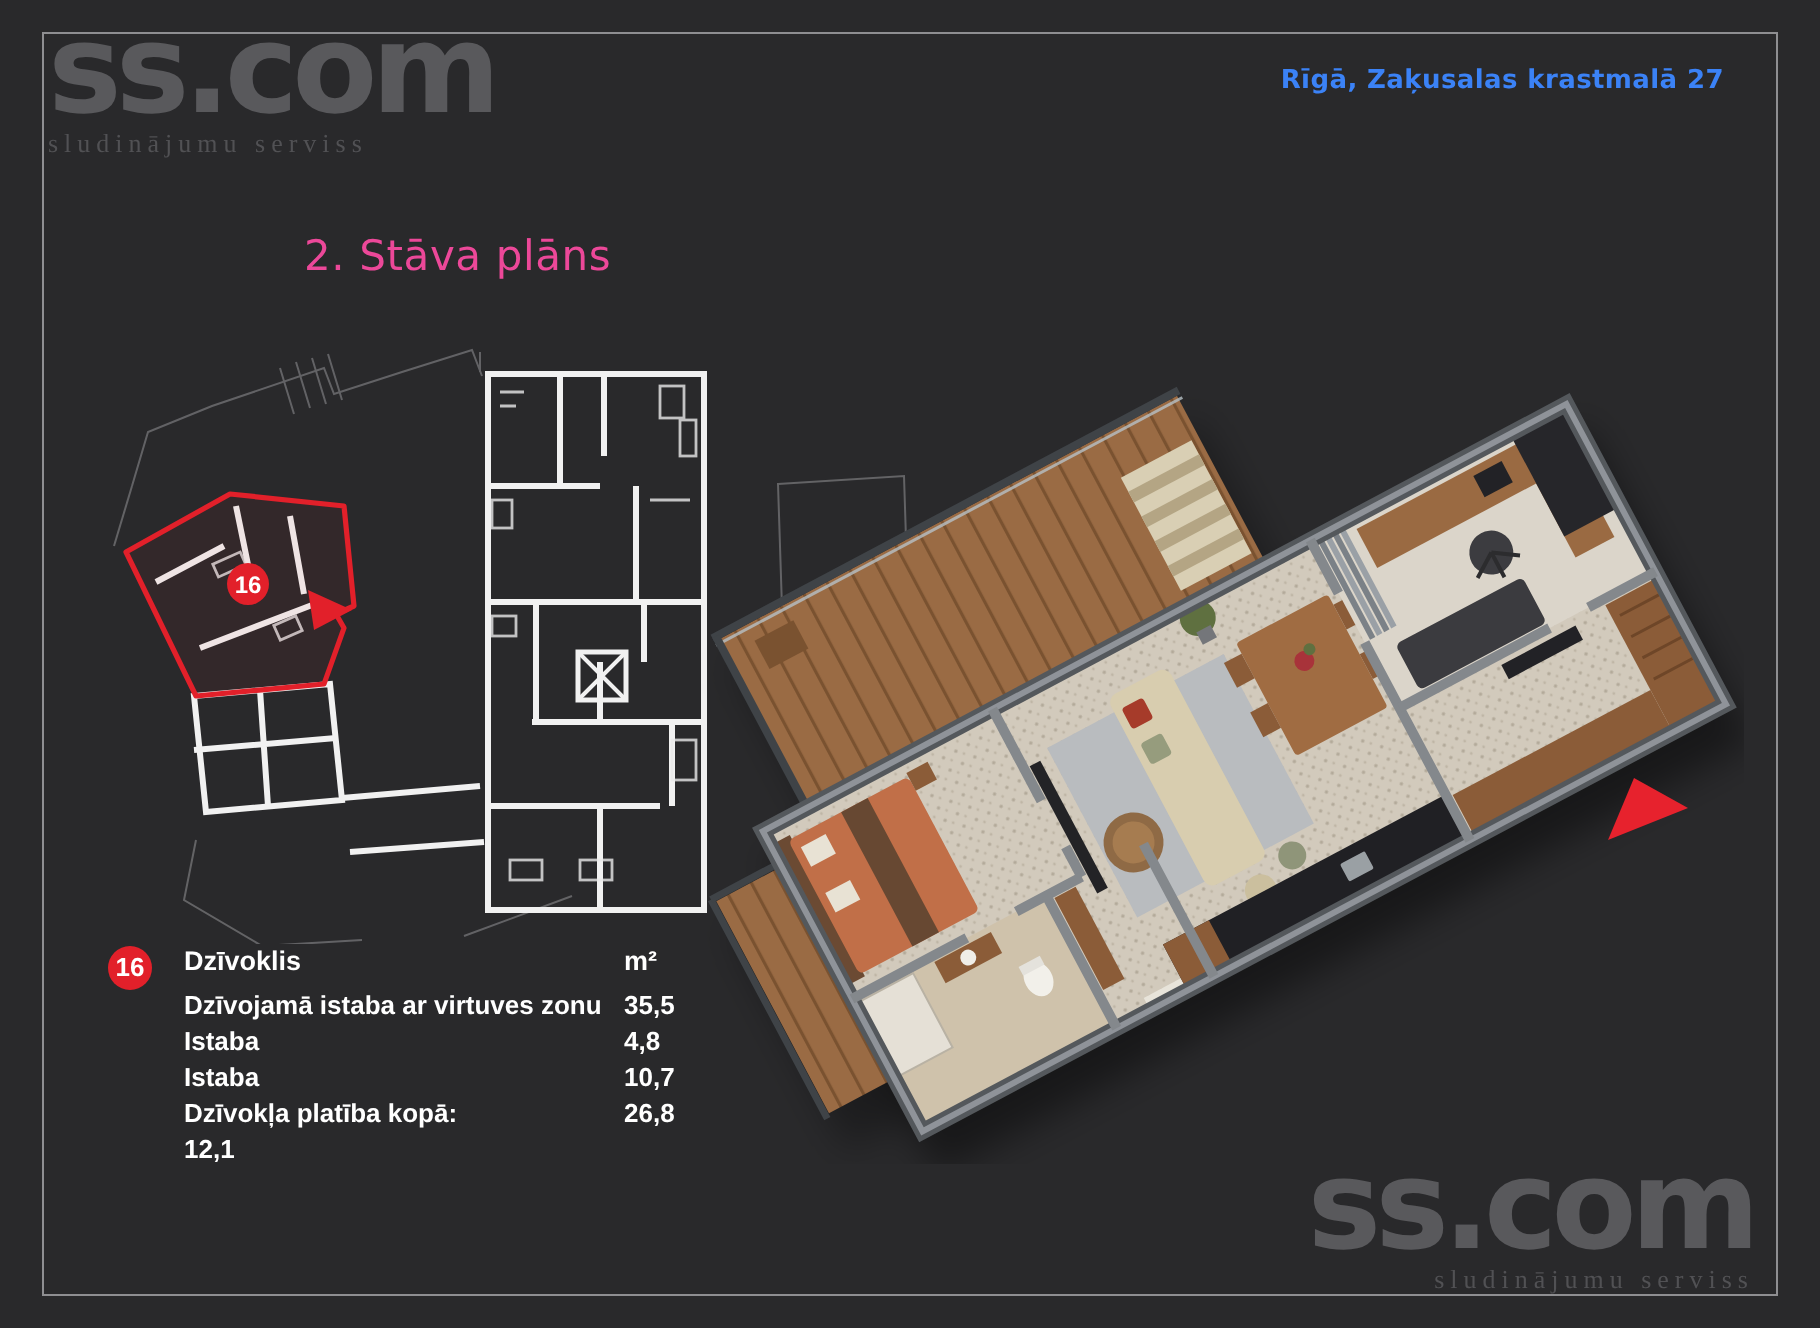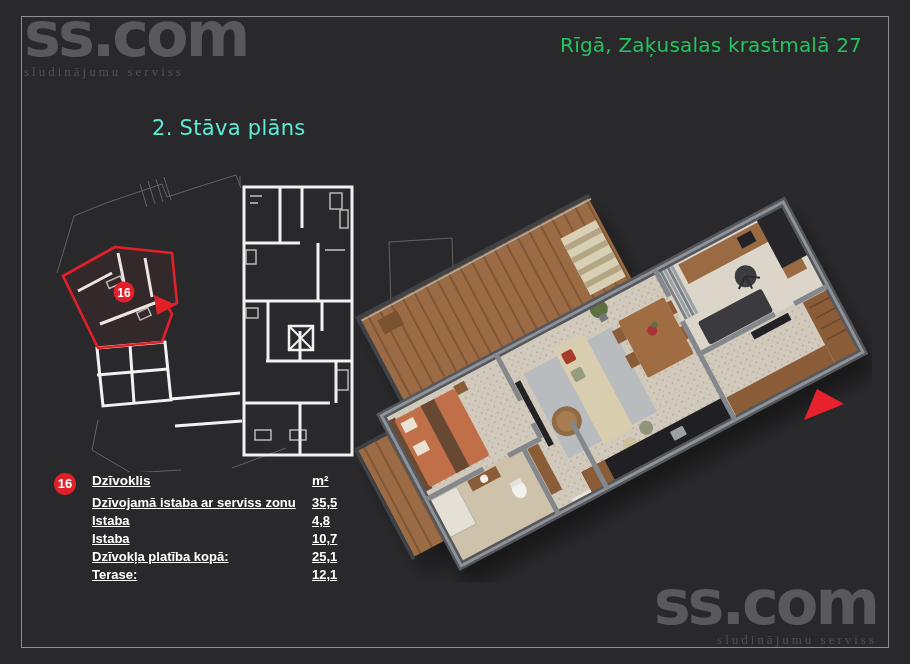--- a/index.html
+++ b/index.html
@@ -20,39 +20,39 @@
   }
   .logo-tagline{
     font-size:13px;font-weight:500;letter-spacing:3px;color:#515154;
     margin-top:3px;white-space:nowrap;font-family:Liberation Serif, serif;
   }
   #logo-top{left:24px;top:8px;text-align:left;}
   #logo-bottom{right:33px;top:576px;text-align:right;}
   
   #address{
     position:absolute;top:33px;right:48px;
-    font-size:20px;color:#22c55e;letter-spacing:.2px;
+    font-size:13px;color:#3b82f6;letter-spacing:.2px;font-weight:bold;
   }
   #plan-title{
     position:absolute;left:152px;top:116px;
-    font-size:21px;color:#5eead4;letter-spacing:.3px;
+    font-size:21px;color:#ec4899;letter-spacing:.3px;
   }
   
   #unit-badge{
     position:absolute;left:54px;top:473px;width:22px;height:22px;
     border-radius:50%;background:#e2202a;color:#fff;
     font-size:13px;font-weight:bold;text-align:center;line-height:22px;
     font-family:"Liberation Sans",sans-serif;
   }
   #area-table{
     position:absolute;left:92px;top:472px;width:258px;
     color:#fff;font-family:"Liberation Sans",sans-serif;
     font-size:13px;font-weight:bold;
   }
-  .trow{display:flex;align-items:baseline;line-height:18px;white-space:nowrap;text-decoration:underline;}
+  .trow{display:flex;align-items:baseline;line-height:18px;white-space:nowrap;}
   .trow .tlabel{flex:1;}
   .trow .tval{width:38px;}
   .trow.thead{margin-bottom:4px;font-size:13.5px;}
   .trow.total .tlabel{padding-right:0;}
   
   #overview-plan{position:absolute;left:30px;top:160px;}
   #render3d{position:absolute;left:338px;top:158px;}
   svg text{font-family:"Liberation Sans",sans-serif;}
 </style>
 </head>
@@ -264,37 +264,36 @@
   </svg>
 
   <div id="unit-badge">16</div>
 
   <div id="area-table">
     <div class="trow thead">
       <span class="tlabel">Dzīvoklis</span>
       <span class="tval">m²</span>
     </div>
     <div class="trow">
-      <span class="tlabel">Dzīvojamā istaba ar serviss zonu</span>
+      <span class="tlabel">Dzīvojamā istaba ar virtuves zonu</span>
       <span class="tval">35,5</span>
     </div>
     <div class="trow">
       <span class="tlabel">Istaba</span>
       <span class="tval">4,8</span>
     </div>
     <div class="trow">
       <span class="tlabel">Istaba</span>
       <span class="tval">10,7</span>
     </div>
     <div class="trow total">
       <span class="tlabel">Dzīvokļa platība kopā:</span>
-      <span class="tval">25,1</span>
+      <span class="tval">26,8</span>
     </div>
     <div class="trow total">
-      <span class="tlabel">Terase:</span>
       <span class="tval">12,1</span>
     </div>
   </div>
 
   <div class="logo-block" id="logo-bottom">
     <div class="logo-word">ss.com</div>
     <div class="logo-tagline">sludinājumu serviss</div>
   </div>
 
 </div>

